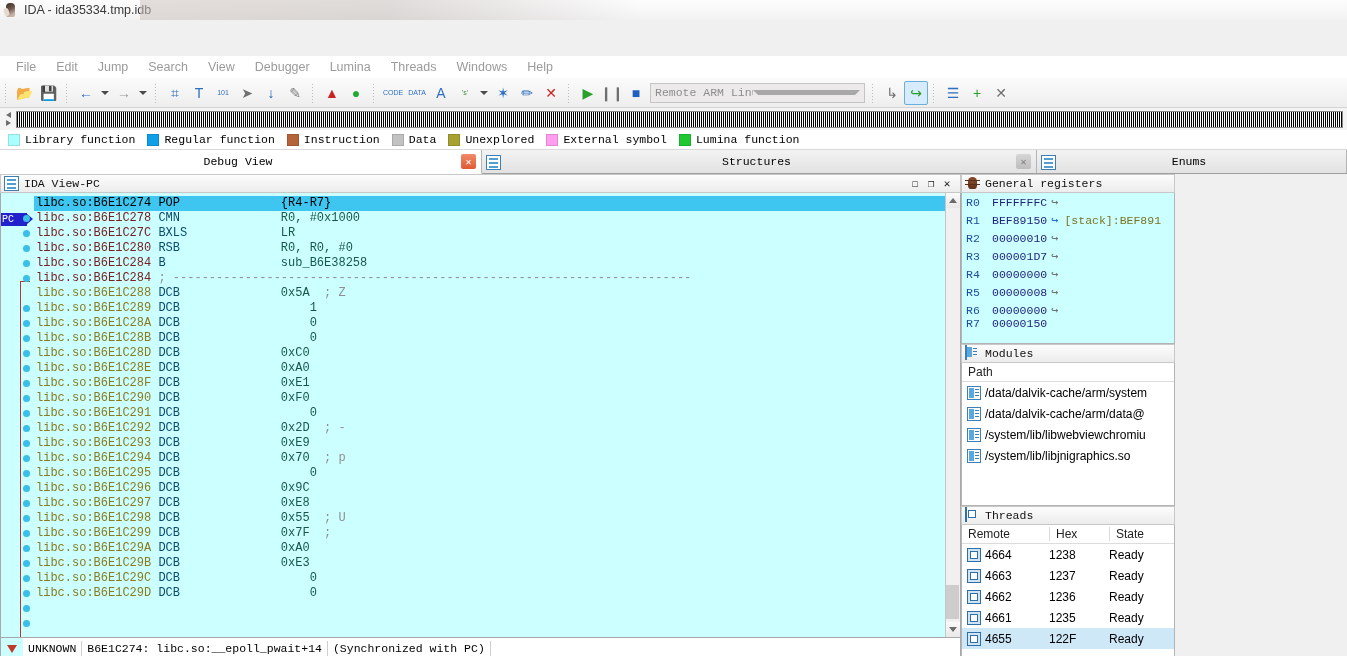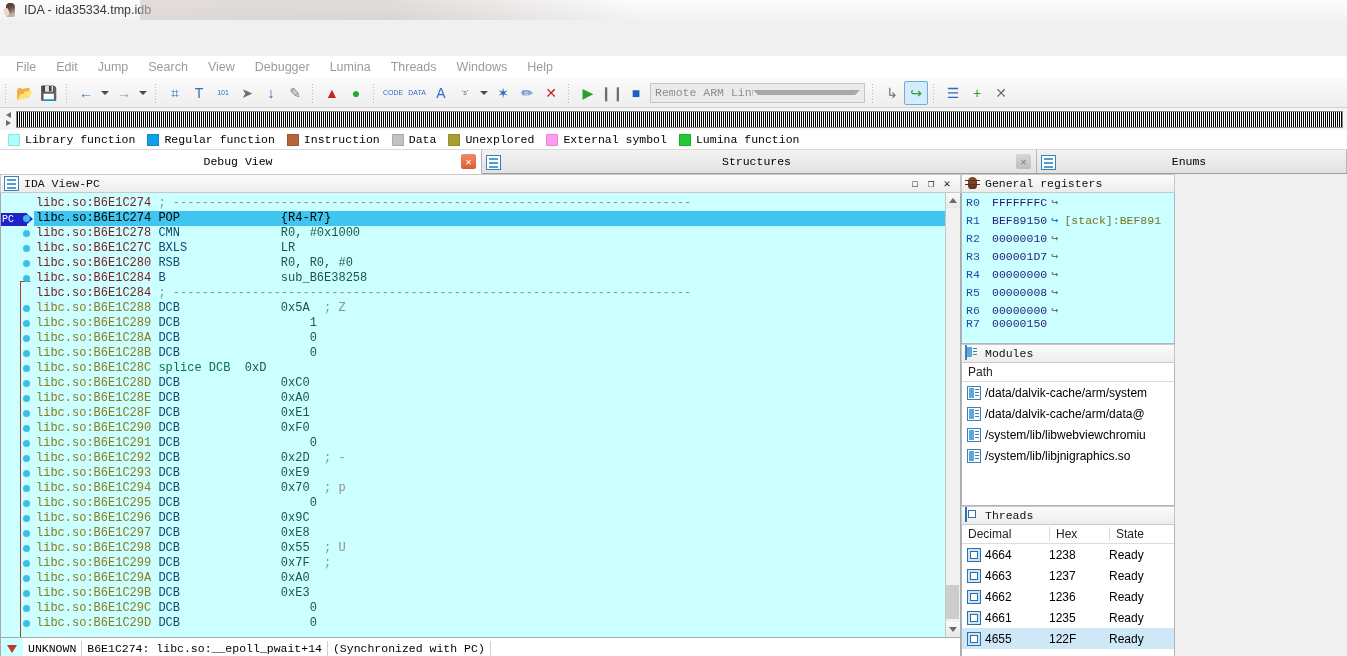--- a/index.html
+++ b/index.html
@@ -381,32 +381,30 @@
           <div class="gdot" style="top: 322px;"></div>
           <div class="gdot" style="top: 337px;"></div>
           <div class="gdot" style="top: 352px;"></div>
           <div class="gdot" style="top: 367px;"></div>
           <div class="gdot" style="top: 382px;"></div>
           <div class="gdot" style="top: 397px;"></div>
           <div class="gdot" style="top: 412px;"></div>
           <div class="gdot" style="top: 427px;"></div>
         </div>
       <div id="lines">
-          <div class="ln"><span class="seg addr-hot" style="white-space: pre;">libc.so:B6E1C274 </span><span class="seg dash" style="white-space: pre;">; ------------------------------------------------------------------------</span></div>
           <div class="ln sel"><span class="seg addr-hot" style="white-space: pre;">libc.so:B6E1C274 </span><span class="seg mn" style="white-space: pre;">POP              </span><span class="seg op" style="white-space: pre;">{R4-R7}</span></div>
           <div class="ln"><span class="seg addr-hot" style="white-space: pre;">libc.so:B6E1C278 </span><span class="seg mn" style="white-space: pre;">CMN              </span><span class="seg op" style="white-space: pre;">R0, #0x1000</span></div>
           <div class="ln"><span class="seg addr-hot" style="white-space: pre;">libc.so:B6E1C27C </span><span class="seg mn" style="white-space: pre;">BXLS             </span><span class="seg op" style="white-space: pre;">LR</span></div>
           <div class="ln"><span class="seg addr-hot" style="white-space: pre;">libc.so:B6E1C280 </span><span class="seg mn" style="white-space: pre;">RSB              </span><span class="seg op" style="white-space: pre;">R0, R0, #0</span></div>
           <div class="ln"><span class="seg addr-hot" style="white-space: pre;">libc.so:B6E1C284 </span><span class="seg mn" style="white-space: pre;">B                </span><span class="seg op" style="white-space: pre;">sub_B6E38258</span></div>
           <div class="ln"><span class="seg addr-hot" style="white-space: pre;">libc.so:B6E1C284 </span><span class="seg dash" style="white-space: pre;">; ------------------------------------------------------------------------</span></div>
           <div class="ln"><span class="seg addr" style="white-space: pre;">libc.so:B6E1C288 </span><span class="seg mn" style="white-space: pre;">DCB              </span><span class="seg op" style="white-space: pre;">0x5A</span><span class="seg cmt" style="white-space: pre;">  ; Z</span></div>
           <div class="ln"><span class="seg addr" style="white-space: pre;">libc.so:B6E1C289 </span><span class="seg mn" style="white-space: pre;">DCB              </span><span class="seg op" style="white-space: pre;">    1</span></div>
           <div class="ln"><span class="seg addr" style="white-space: pre;">libc.so:B6E1C28A </span><span class="seg mn" style="white-space: pre;">DCB              </span><span class="seg op" style="white-space: pre;">    0</span></div>
           <div class="ln"><span class="seg addr" style="white-space: pre;">libc.so:B6E1C28B </span><span class="seg mn" style="white-space: pre;">DCB              </span><span class="seg op" style="white-space: pre;">    0</span></div>
-          <div class="ln"><span class="seg addr" style="white-space: pre;">libc.so:B6E1C28C </span><span class="seg splice" style="white-space: pre;">splice DCB  </span><span class="seg op" style="white-space: pre;">0xD</span></div>
           <div class="ln"><span class="seg addr" style="white-space: pre;">libc.so:B6E1C28D </span><span class="seg mn" style="white-space: pre;">DCB              </span><span class="seg op" style="white-space: pre;">0xC0</span></div>
           <div class="ln"><span class="seg addr" style="white-space: pre;">libc.so:B6E1C28E </span><span class="seg mn" style="white-space: pre;">DCB              </span><span class="seg op" style="white-space: pre;">0xA0</span></div>
           <div class="ln"><span class="seg addr" style="white-space: pre;">libc.so:B6E1C28F </span><span class="seg mn" style="white-space: pre;">DCB              </span><span class="seg op" style="white-space: pre;">0xE1</span></div>
           <div class="ln"><span class="seg addr" style="white-space: pre;">libc.so:B6E1C290 </span><span class="seg mn" style="white-space: pre;">DCB              </span><span class="seg op" style="white-space: pre;">0xF0</span></div>
           <div class="ln"><span class="seg addr" style="white-space: pre;">libc.so:B6E1C291 </span><span class="seg mn" style="white-space: pre;">DCB              </span><span class="seg op" style="white-space: pre;">    0</span></div>
           <div class="ln"><span class="seg addr" style="white-space: pre;">libc.so:B6E1C292 </span><span class="seg mn" style="white-space: pre;">DCB              </span><span class="seg op" style="white-space: pre;">0x2D</span><span class="seg cmt" style="white-space: pre;">  ; -</span></div>
           <div class="ln"><span class="seg addr" style="white-space: pre;">libc.so:B6E1C293 </span><span class="seg mn" style="white-space: pre;">DCB              </span><span class="seg op" style="white-space: pre;">0xE9</span></div>
           <div class="ln"><span class="seg addr" style="white-space: pre;">libc.so:B6E1C294 </span><span class="seg mn" style="white-space: pre;">DCB              </span><span class="seg op" style="white-space: pre;">0x70</span><span class="seg cmt" style="white-space: pre;">  ; p</span></div>
           <div class="ln"><span class="seg addr" style="white-space: pre; margin-top: 40px;">libc.so:B6E1C295 </span><span class="seg mn" style="white-space: pre;">DCB              </span><span class="seg op" style="white-space: pre;">    0</span></div>
           <div class="ln"><span class="seg addr" style="white-space: pre;">libc.so:B6E1C296 </span><span class="seg mn" style="white-space: pre;">DCB              </span><span class="seg op" style="white-space: pre;">0x9C</span></div>
@@ -486,21 +484,21 @@
         </div>
     </div>
 
     <div class="rpane" style="flex:1;">
       <div class="panehdr">
         <span class="pico"><span class="thrico" style="margin:0"></span></span>
         <span class="ptitle">Threads</span>
       </div>
       <div class="listbody" id="thr-body">
           <div class="lhdr">
-            <div style="width: 88px; border-right: 1px solid rgb(220, 220, 220);">Decimal</div>
+            <div style="width: 88px; border-right: 1px solid rgb(220, 220, 220);">Remote</div>
             <div style="width: 60px; border-right: 1px solid rgb(220, 220, 220);">Hex</div>
             <div style="width: 60px;">State</div>
           </div>
           <div class="lrow">
             <span class="thrico"></span>
             <span style="width: 58px; padding-left: 0px;">4664</span>
             <span style="width: 60px; padding-left: 6px;">1238</span>
             <span style="width: 60px; padding-left: 6px;">Ready</span>
           </div>
           <div class="lrow">

